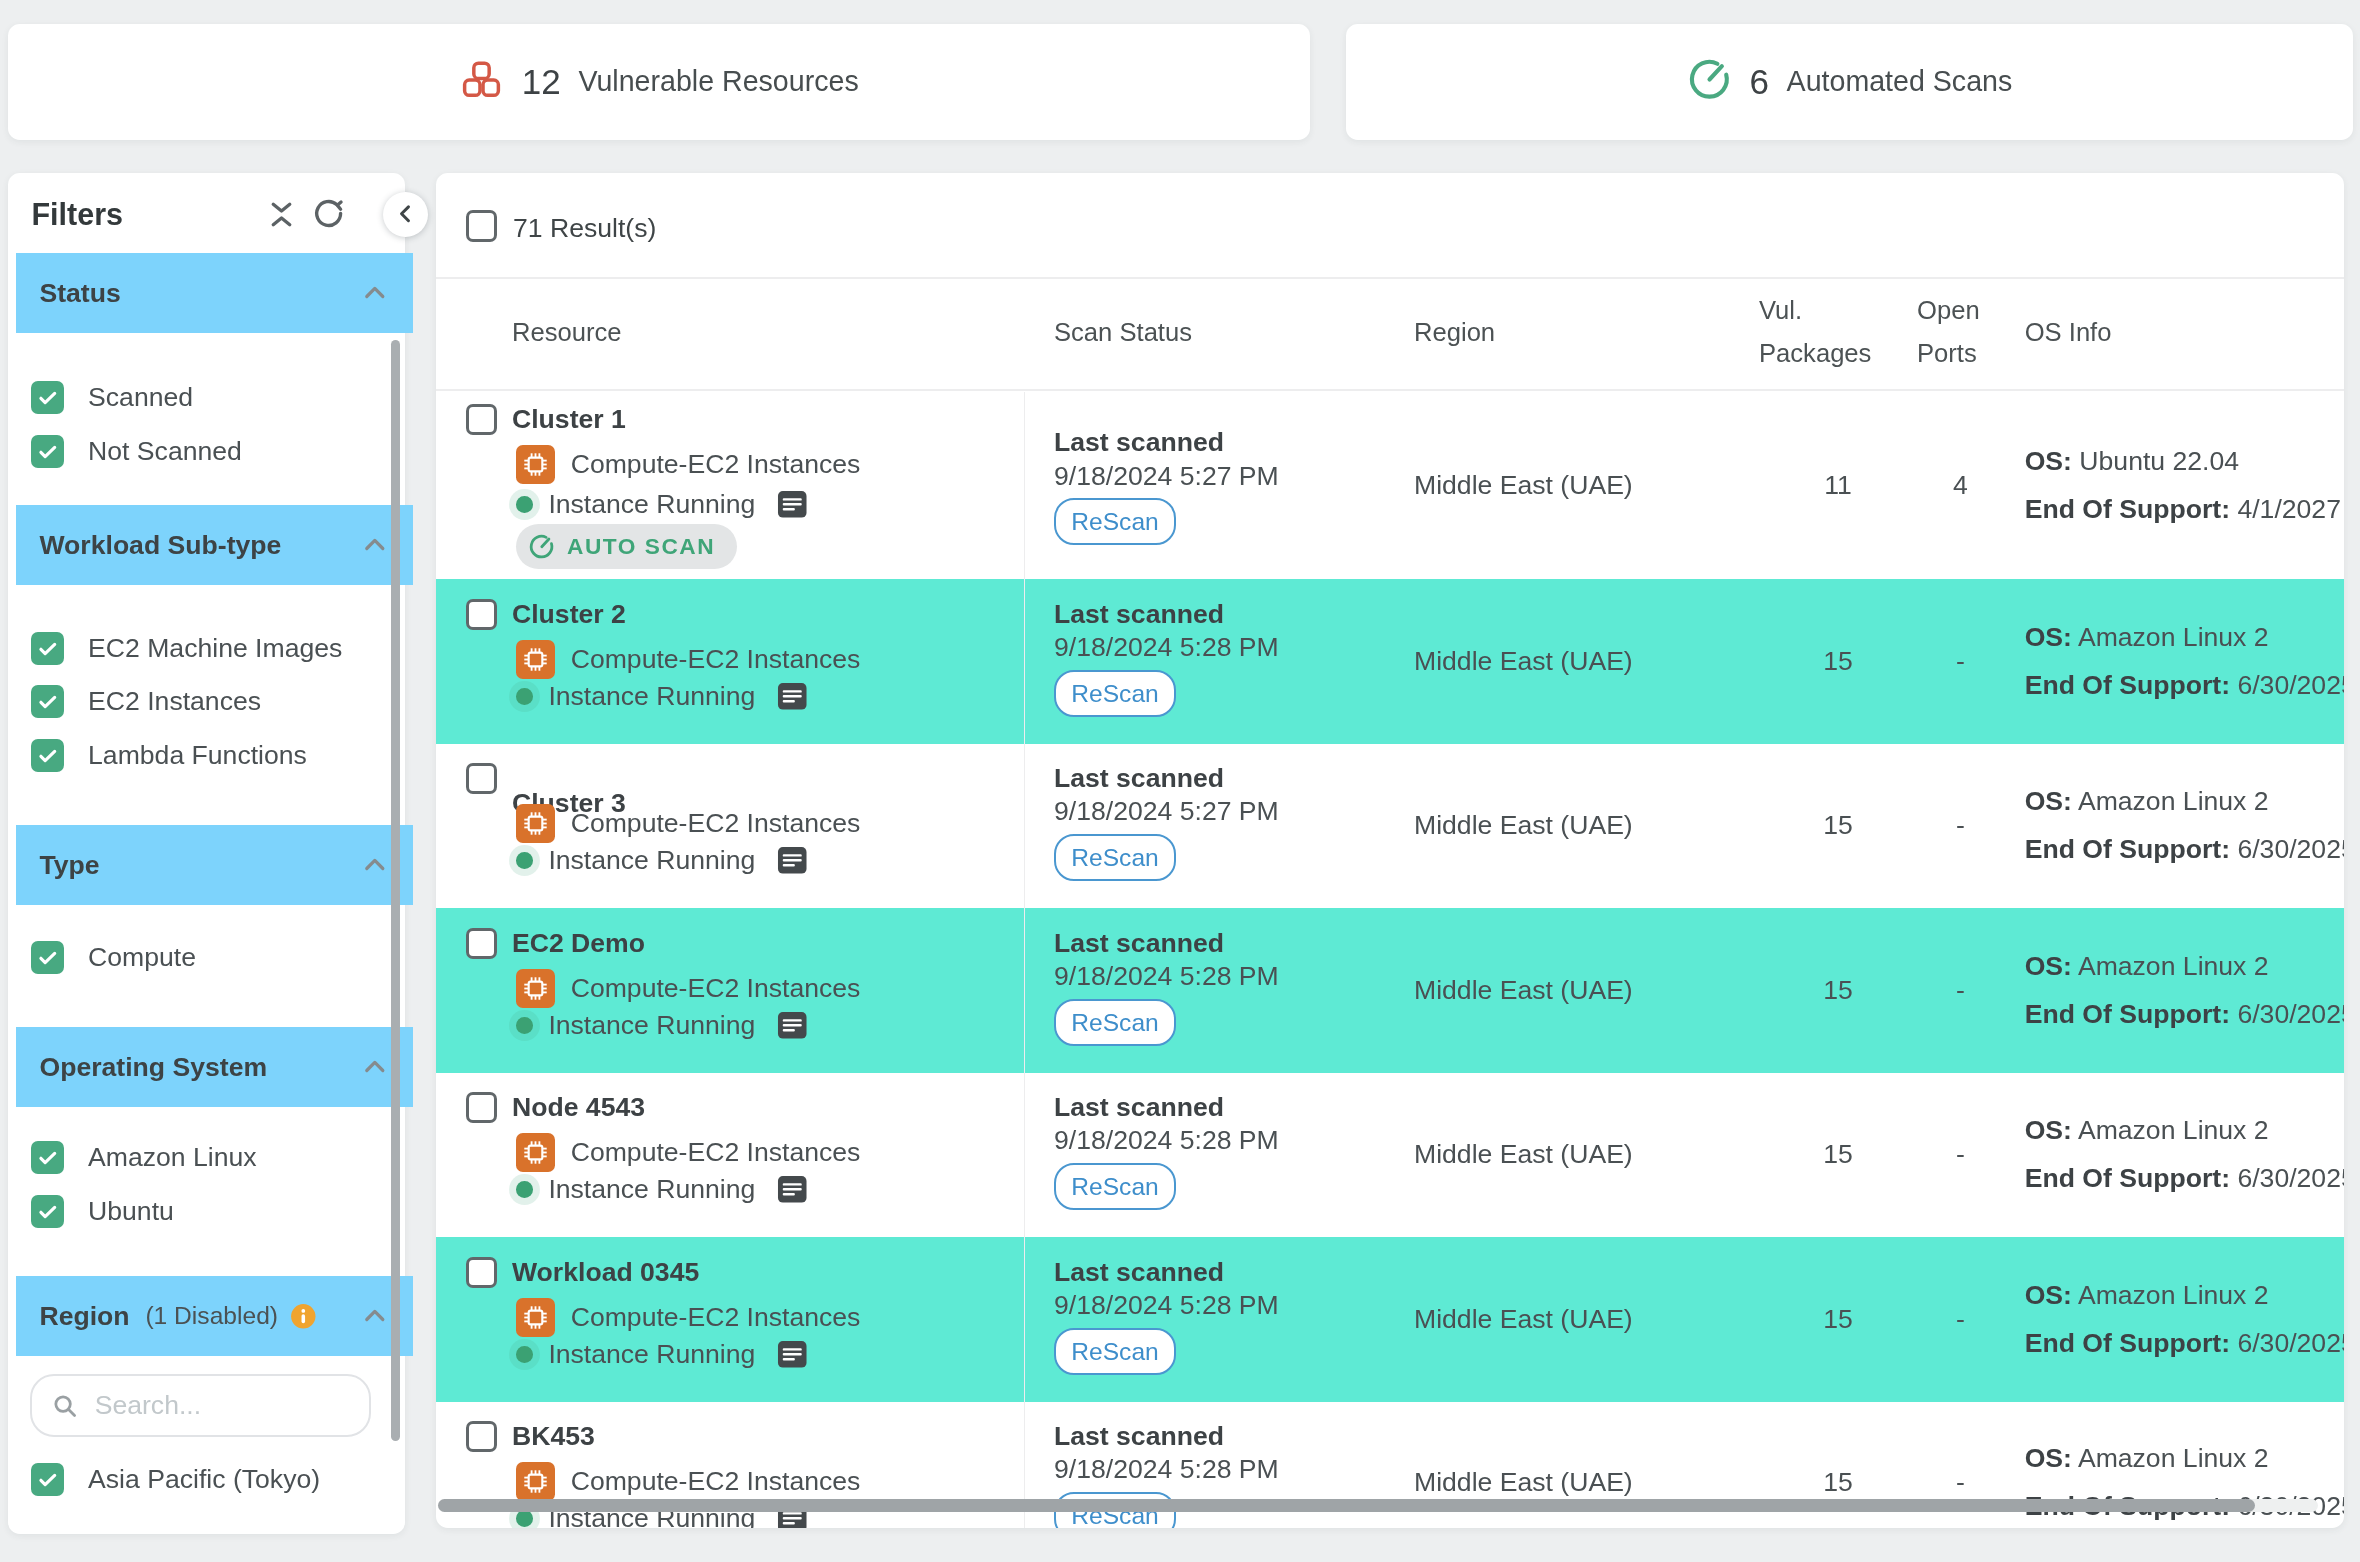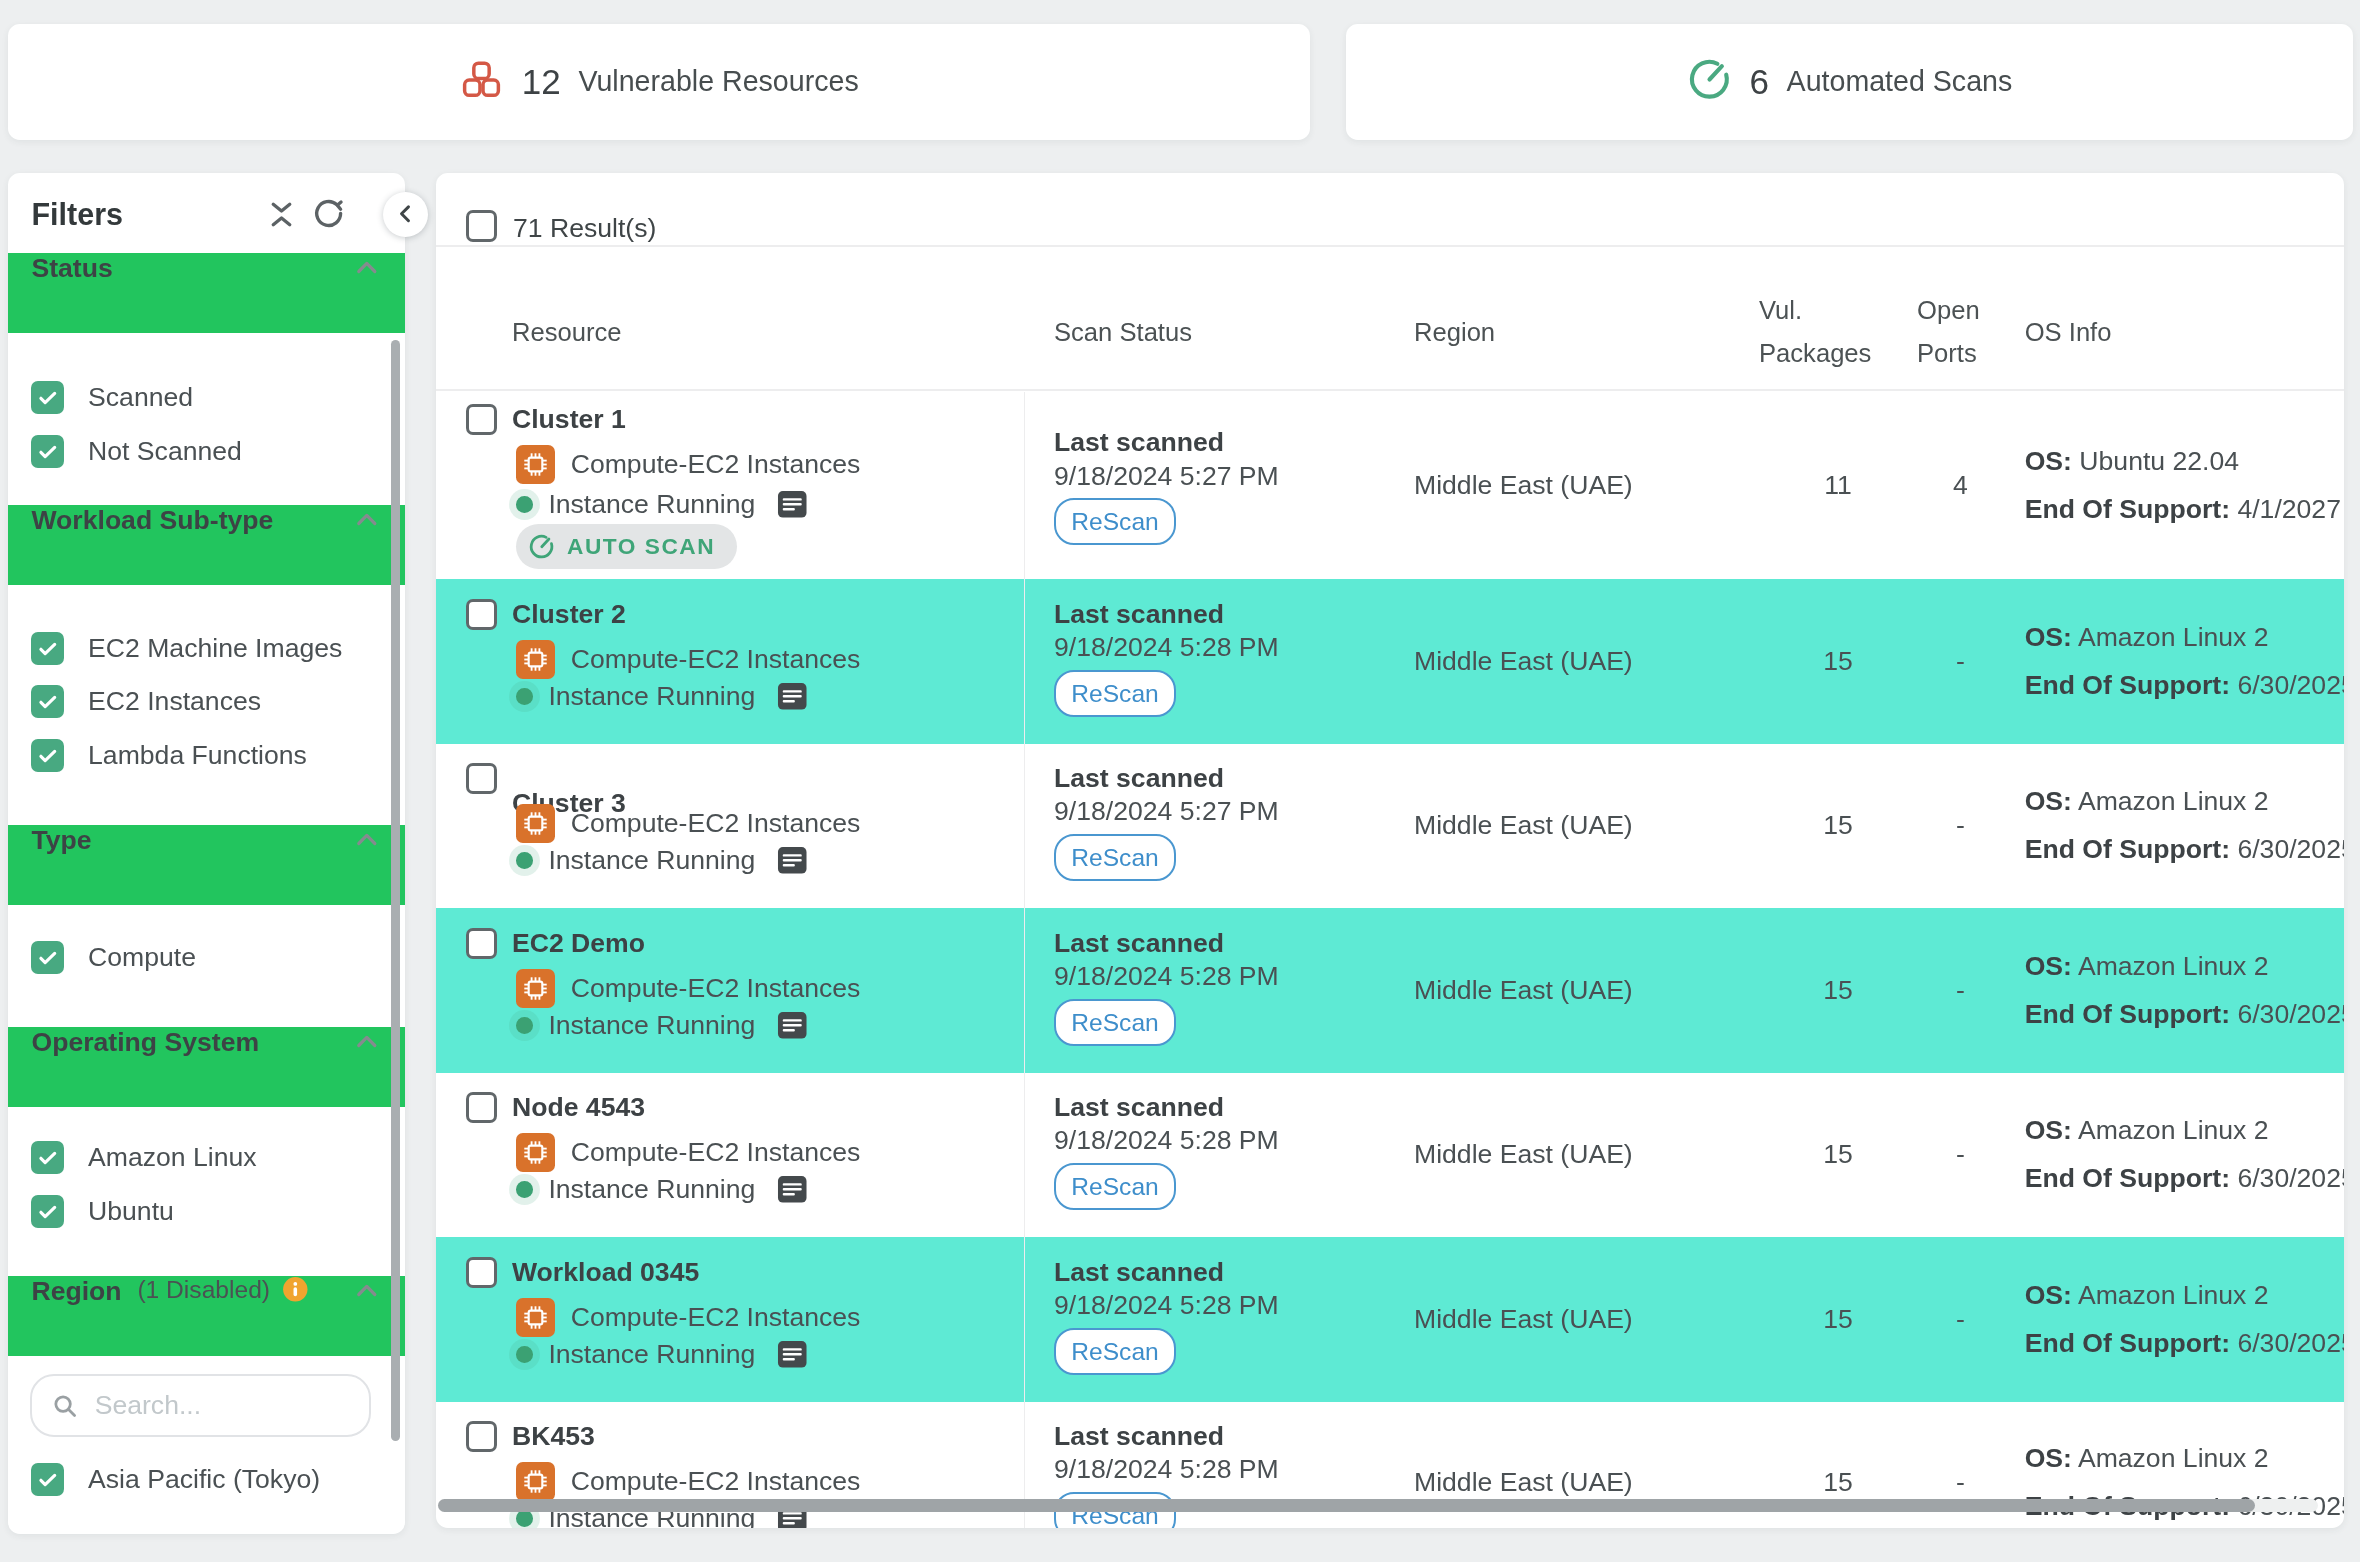--- a/index.html
+++ b/index.html
@@ -28,22 +28,22 @@
   .f-hicon { position:absolute; top:21.7px; width:39px; height:39px; display:flex; align-items:center; justify-content:center; cursor:pointer; }
   .f-collapse { left:254px; }
   .f-refresh { left:301px; }
   .f-toggle {
     position:absolute; left:375px; top:18.7px; width:45px; height:45px; border-radius:50%;
     background:#fff; box-shadow:0 1px 5.9px rgba(40,50,60,.25);
     display:flex; align-items:center; justify-content:center; cursor:pointer; z-index:5;
   }
   .f-scrollthumb { position:absolute; left:383px; top:167px; width:8.9px; height:1101px; background:#a9aeb1; border-radius:4.9px; z-index:4; }
   .f-strip {
-    position:absolute; left:0; width:100%; height:80px; background:#22c55e;
-    display:flex; padding:0 23.6px;
+    position:absolute; left:8px; width:100%; height:80px; background:#7dd3fc;
+    display:flex; align-items:center; padding:0 23.6px;
   }
   .f-strip .s-label { font-size:26.6px; font-weight:bold; color:#3d4345; }
   .f-strip .s-note { font-size:24.6px; color:#4b5153; margin-left:15.8px; }
   .f-strip .s-info { margin-left:11.8px; display:flex; }
   .f-strip .s-chev { margin-left:auto; display:flex; }
   .f-item { position:absolute; left:23.6px; height:53px; display:flex; align-items:center; gap:23.6px; }
   .checkbox {
     width:33px; height:33px; border-radius:6.9px; background:#48a981;
     display:flex; align-items:center; justify-content:center; flex:0 0 auto; cursor:pointer;
   }
@@ -54,21 +54,21 @@
     border:2px solid #e1e3e6; border-radius:24px; background:#fff;
     display:flex; align-items:center; gap:15.8px; padding:0 19.7px;
   }
   .f-search input {
     border:none; outline:none; font-size:26.6px; color:#4a5053; width:100%;
     font-family:"Liberation Sans", sans-serif; background:transparent;
   }
   .f-search input::placeholder { color:#c2c8cb; }
   
   #table-card { left:436px; top:173px; width:1908px; height:1355px; overflow:hidden; }
-  .results-bar { position:absolute; left:0; top:0; width:100%; height:74px; border-bottom:2px solid #ededee; }
+  .results-bar { position:absolute; left:0; top:0; width:100%; height:106px; border-bottom:2px solid #ededee; }
   .row-check {
     width:31.5px; height:31.5px; border:3px solid #61676a; border-radius:6.9px; background:#fff; cursor:pointer; flex:0 0 auto;
   }
   .results-bar .row-check { position:absolute; left:29.6px; top:37px; }
   .results-count { position:absolute; left:77px; top:40px; font-size:26.6px; color:#3f4547; }
   .tgrid { display:grid; grid-template-columns:76px 542px 360px 345px 158px 87px 342px; }
   .thead { position:absolute; left:0; top:102px; width:100%; height:116px; border-bottom:2px solid #ededee; }
   .th { display:flex; flex-direction:column; justify-content:center; font-size:25.6px; font-weight:500; color:#4c5254; line-height:45px; }
   .th.pad { padding-left:20.7px; }
   .col-divider { position:absolute; left:588px; top:219px; bottom:0; width:1px; background:#ededee; z-index:1; }

